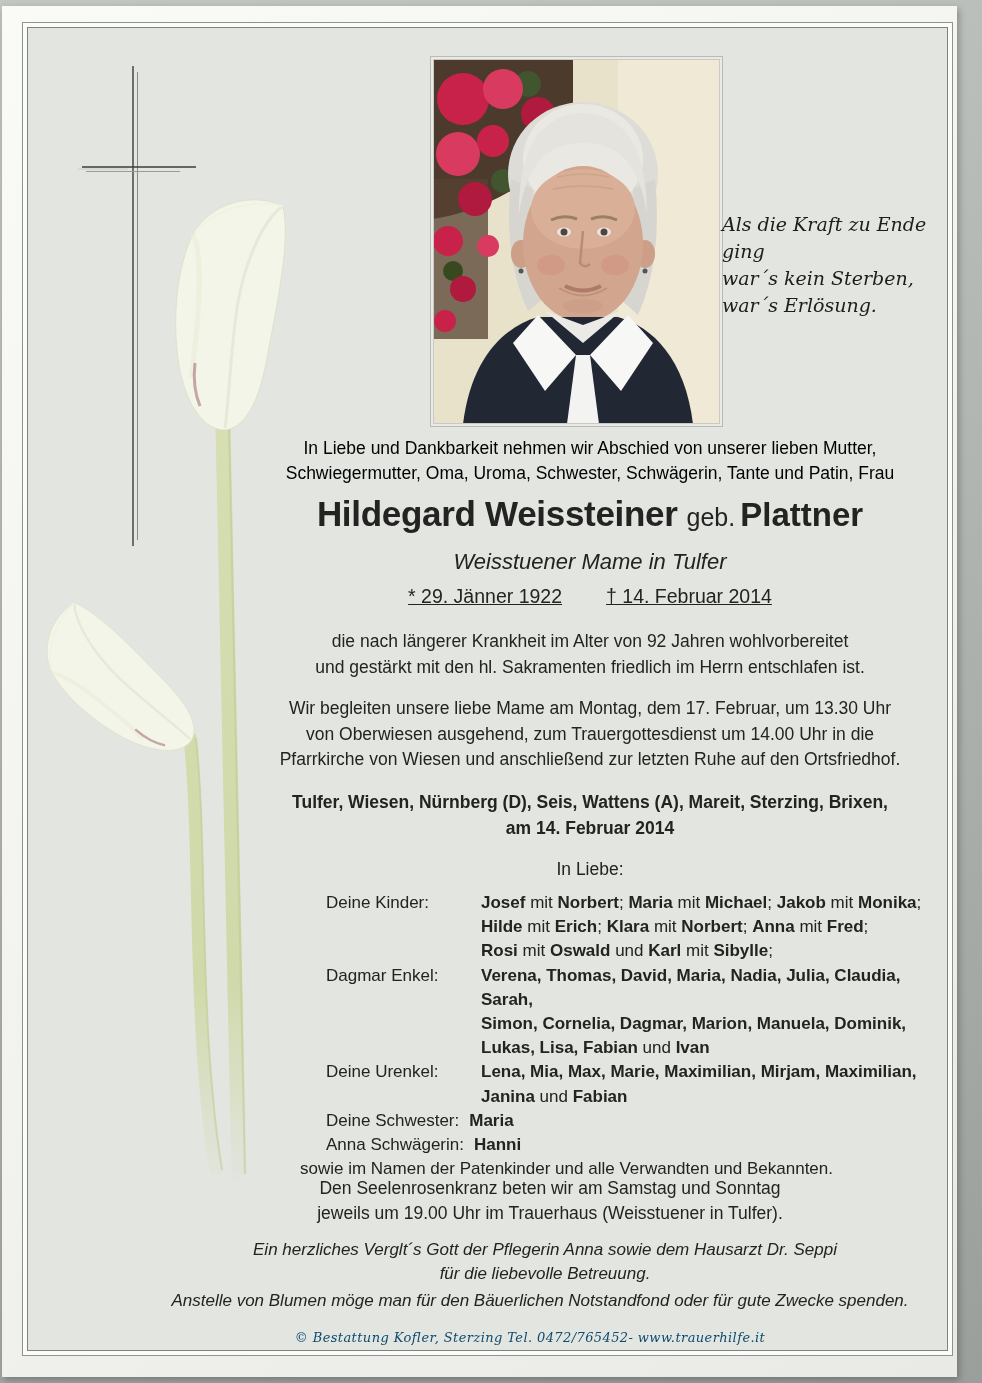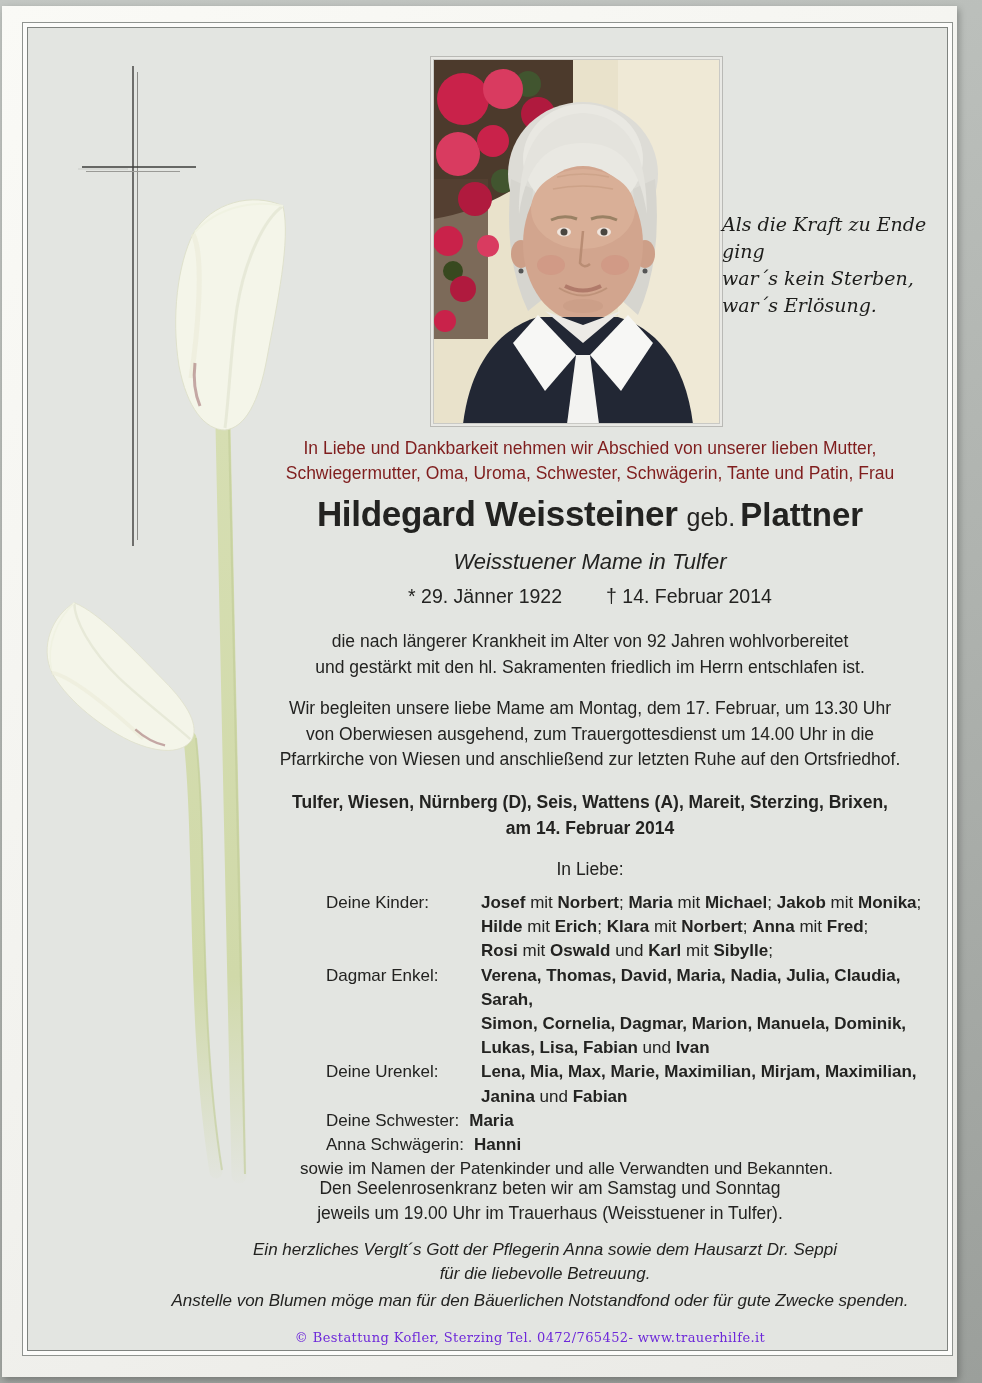--- a/index.html
+++ b/index.html
@@ -34,46 +34,46 @@
     border:2px solid #e9e9e5;box-shadow:0 0 0 1px #b9b9b5;
     box-sizing:content-box;overflow:hidden;background:#e9e2cb;
   }
   
   .quote{
     left:722px;top:211px;width:238px;
     font-family:"DejaVu Serif","Liberation Serif",serif;
     font-style:italic;font-size:19px;line-height:27px;color:#1d1d1b;
   }
   .centercol{left:240px;width:700px;text-align:center;}
-  #intro{top:436px;font-size:17.5px;line-height:24.5px;color:#7f1d1d;}
+  #intro{top:436px;font-size:17.5px;line-height:24.5px;color:#000000;}
   #name-line{top:494px;white-space:nowrap;}
   .name-main{font-size:35px;font-weight:700;letter-spacing:-0.3px;}
   .name-geb{font-size:25px;font-weight:400;margin:0 5px 0 9px;}
   .name-maiden{font-size:33px;font-weight:700;}
   #vulgo{top:549px;font-size:22px;font-style:italic;font-weight:500;}
-  #dates{top:585px;font-size:19.5px;}
+  #dates{top:585px;font-size:19.5px;text-decoration:underline;}
   #dates .birth{margin-right:44px;}
   .para{font-size:17.5px;line-height:25.5px;}
   #p-death{top:629px;}
   #p-funeral{top:696px;}
   #places{top:789px;font-weight:700;font-size:17.5px;line-height:26px;}
   #in-love{top:859px;font-size:17.5px;}
   #family{left:300px;top:891px;width:645px;font-size:17px;line-height:24.2px;}
   .fam-row{display:flex;}
   .fam-label{width:155px;flex:none;margin-left:26px;}
   .fam-value{flex:1;}
   .fam-inline .fam-label{width:auto;margin-right:10px;}
   #rosary{left:200px;top:1176px;width:700px;text-align:center;font-size:17.5px;line-height:25px;}
   .ital{font-style:italic;}
   #thanks{left:190px;top:1238px;width:710px;text-align:center;font-size:17px;line-height:24px;}
   #donation{left:150px;top:1291px;width:780px;text-align:center;font-size:17px;}
   #footer{
     left:180px;top:1330px;width:700px;text-align:center;
-    font-family:"DejaVu Serif","Liberation Serif",serif;
-    font-size:13px;color:#6d28d9;letter-spacing:.4px;
+    font-family:"DejaVu Serif","Liberation Serif",serif;font-style:italic;
+    font-size:13px;color:#0c4a6e;letter-spacing:.4px;
   }
 </style>
 </head>
 <body>
 
 <div class="page">
   <div class="card">
     <div class="frame-outer">
       <div class="content"></div>
     </div>

